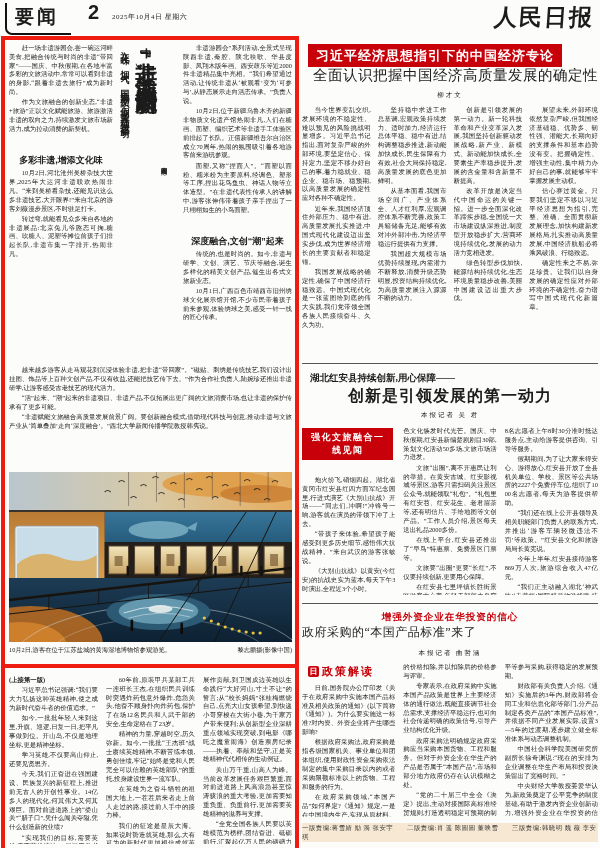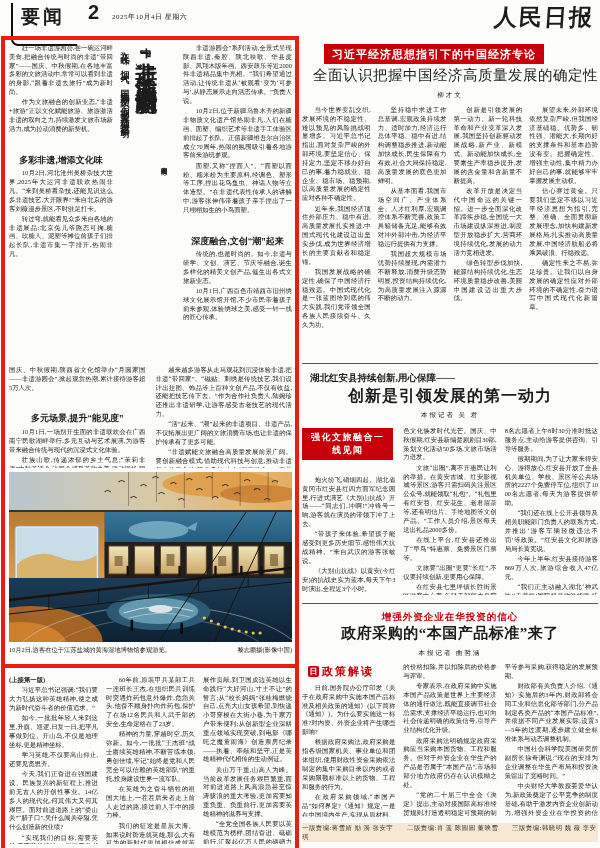--- a/index.html
+++ b/index.html
@@ -4,21 +4,21 @@
 <style>
   html,body{margin:0;padding:0;}
   body{
     width:600px;height:848px;position:relative;overflow:hidden;
     background:#fcfcfa;color:#1c1c1c;
     font-family:"Liberation Serif","DejaVu Serif",serif;
   }
   
   #masthead{position:absolute;left:0;top:0;width:600px;height:34px;}
   #section-bracket{
-    position:absolute;left:11px;top:3px;padding:1px 12px 14px 8px;
+    position:absolute;left:5px;top:3px;padding:1px 12px 3px 8px;
     border-left:2px solid #111;border-bottom:2px solid #111;border-radius:0 0 0 7px;
     font-size:19px;font-weight:bold;letter-spacing:3px;
     font-family:"Liberation Sans","DejaVu Sans",sans-serif;
   }
   #page-no{position:absolute;left:88px;top:1px;font-size:20px;font-weight:bold;
     font-family:"Liberation Sans","DejaVu Sans",sans-serif;}
   #page-date{position:absolute;left:112px;top:12px;font-size:7px;letter-spacing:.5px;}
   #paper-logo{position:absolute;right:6px;top:2px;font-size:23px;font-weight:900;
     letter-spacing:2px;transform:skewX(-4deg);}
   
@@ -44,37 +44,37 @@
     letter-spacing:1px;}
   #la-byline{writing-mode:vertical-rl;font-size:6.3px;margin-top:118px;margin-left:1px;color:#222;}
   #la-lower{position:absolute;left:9px;top:366px;width:283px;height:102px;gap:10px;}
   #la-photo{position:absolute;left:9px;top:472px;width:283px;height:170px;background:#123;}
   #la-caption-row{position:absolute;left:9px;top:646px;width:283px;display:flex;
     justify-content:space-between;font-size:6.3px;}
   
   #cont-art{position:absolute;left:9px;top:676px;width:283px;height:168px;gap:8px;}
   
   .rt{position:absolute;left:302px;width:296px;}
-  #eco-kicker{top:44px;left:324px;width:auto;display:inline-block;background:#c8000a;
-    color:#fff;font-weight:bold;font-size:11px;padding:2.5px 8px;letter-spacing:1px;
+  #eco-kicker{top:44px;left:308px;width:auto;display:inline-block;background:#c8000a;
+    color:#fff;font-weight:bold;font-size:13px;padding:2.5px 8px;letter-spacing:1px;
     font-family:"Liberation Sans","DejaVu Sans",sans-serif;}
   #eco-headline{top:66px;font-size:14.5px;font-weight:400;text-align:right;letter-spacing:.5px;}
   #eco-byline{top:91px;font-size:6.5px;text-align:center;letter-spacing:2px;}
   #eco-body{top:106px;height:250px;gap:7px;}
   .hline{position:absolute;left:302px;width:296px;border-top:1px solid #555;height:0;}
   #hongan-kicker{top:372px;left:310px;width:auto;font-size:9.5px;font-weight:bold;}
   #hongan-headline{top:386px;font-size:16px;font-weight:900;text-align:center;letter-spacing:1px;}
   #hongan-byline{top:411px;font-size:6.5px;text-align:center;letter-spacing:2px;}
   #hongan-body{top:427px;height:168px;gap:8px;}
   .column-flag{background:#c8000a;color:#fff;font-weight:bold;font-size:9px;
     text-align:center;padding:3px 4px;margin:1px 2px 16px 0;letter-spacing:1.5px;
     font-family:"Liberation Sans","DejaVu Sans",sans-serif;}
   #proc-kicker{top:611px;font-size:9.5px;font-weight:bold;color:#c8000a;text-align:center;
     letter-spacing:1px;}
-  #proc-headline{top:624px;font-size:15px;font-weight:700;text-align:center;letter-spacing:.5px;}
+  #proc-headline{top:624px;font-size:12px;font-weight:400;text-align:left;letter-spacing:.5px;}
   #proc-byline{top:649px;font-size:6.5px;text-align:center;letter-spacing:2px;}
   #proc-body{top:663px;height:154px;gap:8px;}
   .policy-flag{display:flex;align-items:center;gap:3px;margin:1px 0 5px 6px;}
   .policy-flag .ico{width:11px;height:11px;background:#c8000a;color:#fff;font-size:8px;
     font-weight:bold;display:flex;align-items:center;justify-content:center;border-radius:2px;}
   .policy-flag .txt{color:#c8000a;font-weight:bold;font-size:11px;letter-spacing:2px;
     font-family:"Liberation Sans","DejaVu Sans",sans-serif;}
   #footer-bar{position:absolute;left:302px;top:823px;width:296px;height:19px;
     background:#f6e8d2;display:flex;align-items:center;justify-content:center;
     font-size:6.4px;color:#3a3a3a;letter-spacing:.5px;}
@@ -106,26 +106,20 @@
 <div id="la-col-b" class="news">
     <p>非遗游园会”系列活动,全景式呈现陕西非遗,秦腔、陕北秧歌、华县皮影、凤翔木版年画、西安鼓乐等近2000件非遗精品集中亮相。“我们希望通过活动,让传统非遗从‘被观看’变为‘可参与’,从静态展示走向活态传承。”负责人说。</p>
     <p>10月2日,位于新疆乌鲁木齐的新疆非物质文化遗产馆热闹非凡,人们在糖画、面塑、编织艺术等非遗手工体验区前排起了长队。正值新疆维吾尔自治区成立70周年,热闹的氛围吸引着各地游客前来游玩参观。</p>
     <p>面塑,又称“捏面人”。“面塑以面粉、糯米粉为主要原料,经调色、塑形等工序,捏出花鸟鱼虫、神话人物等立体造型。”在非遗代表性传承人的讲解中,游客张伸伟带着孩子亲手捏出了一只栩栩如生的小鸟面塑。</p>
     <p class="colhead">深度融合,文创“潮”起来</p>
     <p>传统的,也是时尚的。如今,非遗与研学、文创、演艺、节庆等融合,诞生多样化的精美文创产品,催生出各式文旅新业态。</p>
     <p>10月1日,广西百色市靖西市旧州绣球文化展示馆开馆,不少市民带着孩子前来参观,体验绣球之美,感受一针一线的匠心传承。</p>
   </div>
 
 <div id="la-lower" class="news colflex">
-  <div>
-      <p class="noindent">国庆、中秋假期,陕西省文化馆举办“月圆家国——非遗游园会”,掀起观赏热潮,累计接待游客超5万人次。</p>
-      <p class="colhead">多元场景,提升“能见度”</p>
-      <p>10月1日,一场别开生面的非遗联欢会在广西南宁民歌湖畔举行,多元互动与艺术展演,为游客带来融合传统与现代的沉浸式文化体验。</p>
-      <p>壮族山歌,传递浓郁的乡土气息;“茉莉非遗”中秋茶话会,让观众感受茶韵之美;活动现场,观众齐唱《我和我的祖国》,用歌声表达对祖国的热爱和祝福。</p>
-    </div>
   <div>
       <p>越来越多游客从走马观花到沉浸体验非遗,把非遗“带回家”。“磁贴、刺绣是传统技艺,我们设计出挂图、饰品等上百种文创产品,不仅有收益,还能把技艺传下去。”作为合作社负责人,陆婉珍还推出非遗研学,让游客感受古老技艺的现代活力。</p>
       <p>“活”起来、“潮”起来的非遗项目、非遗产品,不仅拓展出更广阔的文旅消费市场,也让非遗的保护传承有了更多可能。</p>
       <p>“非遗赋能文旅融合高质量发展前景广阔。要创新融合模式,借助现代科技与创意,推动非遗与文旅产业从‘简单叠加’走向‘深度融合’。”西北大学新闻传播学院教授韩隽说。</p>
     </div>
 </div>
 
 <svg id="la-photo" viewBox="0 0 284 170" preserveAspectRatio="none">
   <defs>
     <linearGradient id="g-sky" x1="0" y1="0" x2="1" y2="0">

